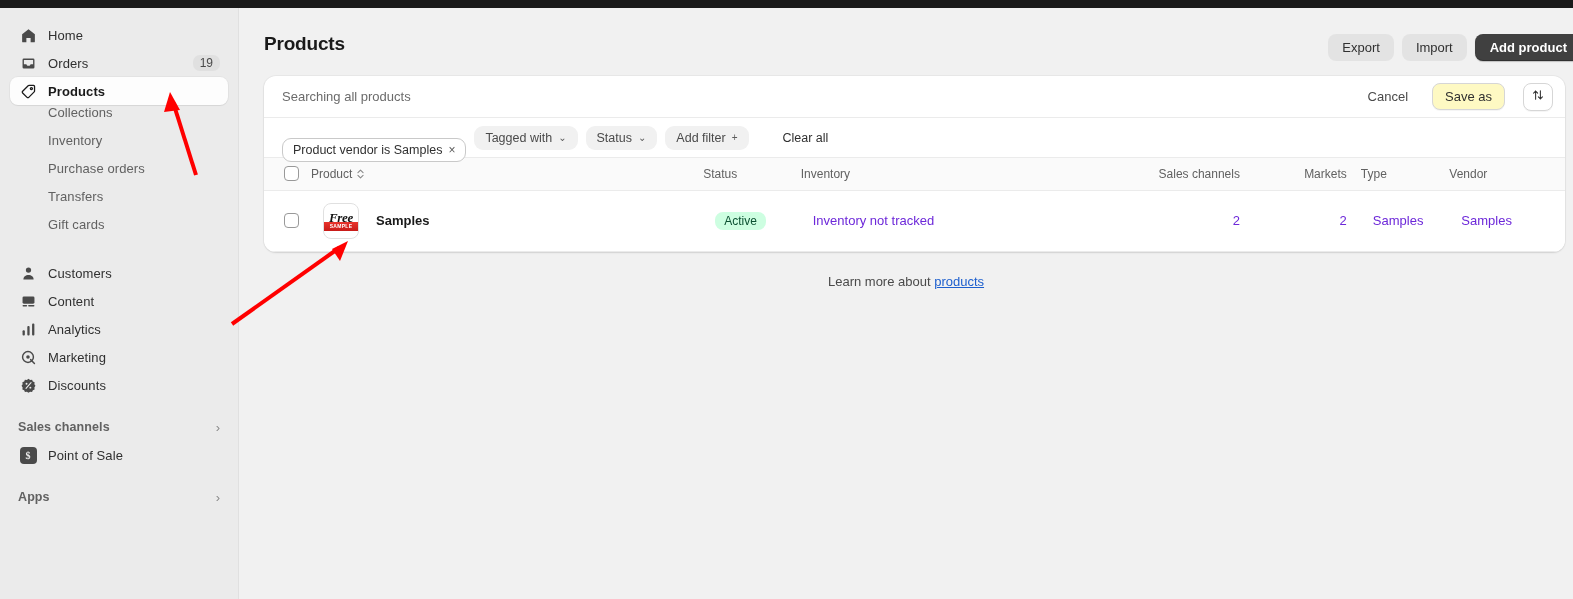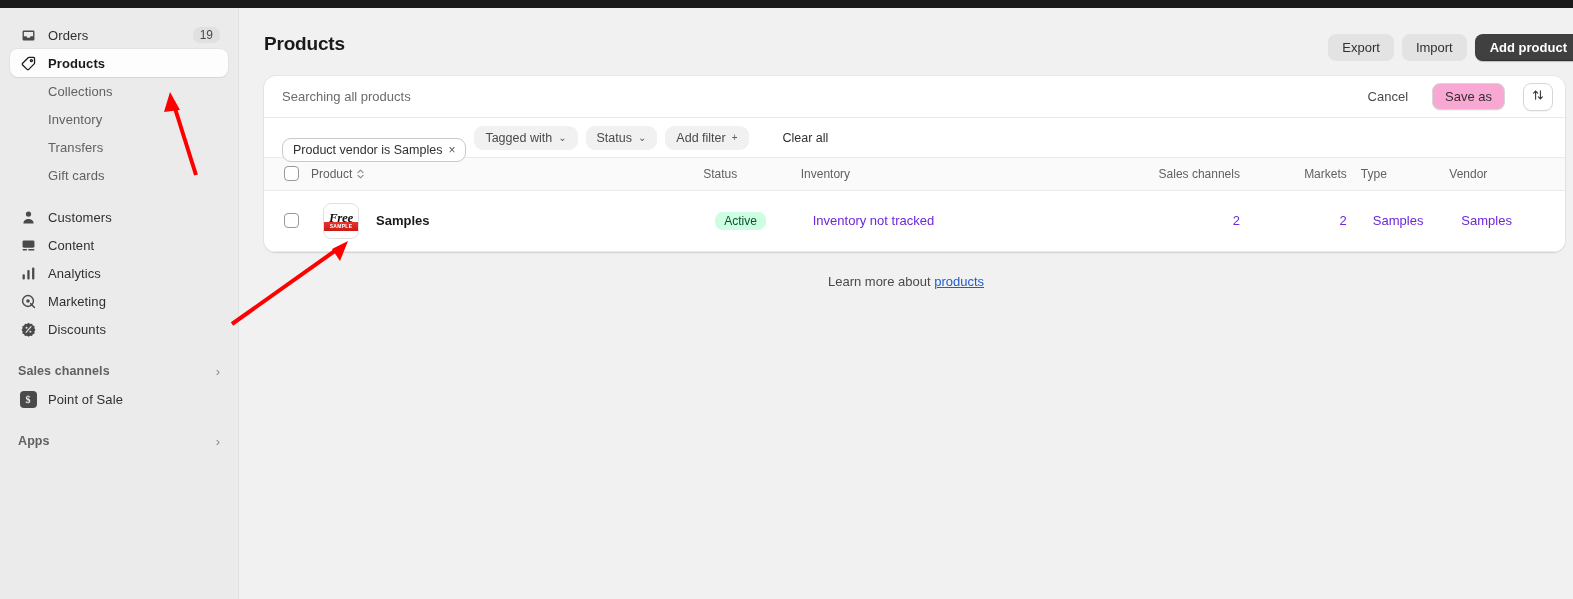--- a/index.html
+++ b/index.html
@@ -61,21 +61,21 @@
     margin-left: auto;
     background: #e0e0e0;
     color: #4a4a4a;
     font-size: 12px;
     border-radius: 7px;
     padding: 1px 7px;
     font-weight: 500;
   }
 
   .sub-item {
-    display: flex; align-items: center;
+    display: flex; 
     height: 28px;
     margin: 0 10px;
     padding: 0 8px 0 38px;
     border-radius: 8px;
     cursor: pointer;
   }
   .sub-item .nav-label { color: #616161; font-weight: 400; }
 
   .nav-gap { height: 14px; }
 
@@ -155,21 +155,21 @@
   }
   .search-actions { display: flex; align-items: center; gap: 18px; }
   .link-btn {
     font-size: 13px; color: #4a4a4a; cursor: pointer;
     background: none; border: none;
     font-family: "Liberation Sans", sans-serif;
     padding: 4px 6px;
   }
   .btn-outline {
     font-size: 13px; color: #303030;
-    background: #f9a8d4;
+    background: #fef9c3;
     border: 1px solid #d6d6d6;
     border-radius: 8px;
     padding: 5px 12px;
     cursor: pointer;
     font-family: "Liberation Sans", sans-serif;
     box-shadow: 0 1px 0 rgba(0,0,0,.04);
   }
   .icon-btn {
     width: 30px; height: 28px;
     border: 1px solid #d6d6d6;
@@ -296,20 +296,28 @@
 </style>
 </head>
 <body>
 
 <div id="app">
 
   <div class="topbar"></div>
 
   <nav class="sidebar">
 
+    <div class="nav-item">
+      <span class="ico">
+        <svg width="17" height="17" viewBox="0 0 20 20" fill="#4a4a4a">
+            <path d="M10 2.5 2.5 8.5V17a1 1 0 0 0 1 1h4v-5h5v5h4a1 1 0 0 0 1-1V8.5L10 2.5z"></path>
+          </svg>
+      </span>
+      <span class="nav-label">Home</span>
+    </div>
 
     <div class="nav-item">
       <span class="ico">
         <svg width="17" height="17" viewBox="0 0 20 20" fill="#4a4a4a">
             <path d="M3 5.5A1.5 1.5 0 0 1 4.5 4h11A1.5 1.5 0 0 1 17 5.5v9A1.5 1.5 0 0 1 15.5 16h-11A1.5 1.5 0 0 1 3 14.5v-9zm1.6.5v5h2.6a.8.8 0 0 1 .78.62A1.1 1.1 0 0 0 9.05 12.5h1.9a1.1 1.1 0 0 0 1.07-.88.8.8 0 0 1 .78-.62h2.6V6H4.6z"></path>
           </svg>
       </span>
       <span class="nav-label">Orders</span>
       <span class="nav-badge">19</span>
     </div>
@@ -322,20 +330,23 @@
         </svg>
       </span>
       <span class="nav-label">Products</span>
     </div>
 
     <div class="sub-item">
       <span class="nav-label">Collections</span>
     </div>
     <div class="sub-item">
       <span class="nav-label">Inventory</span>
+    </div>
+    <div class="sub-item">
+      <span class="nav-label">Purchase orders</span>
     </div>
     <div class="sub-item">
       <span class="nav-label">Transfers</span>
     </div>
     <div class="sub-item">
       <span class="nav-label">Gift cards</span>
     </div>
 
     <div class="nav-gap"></div>
 

